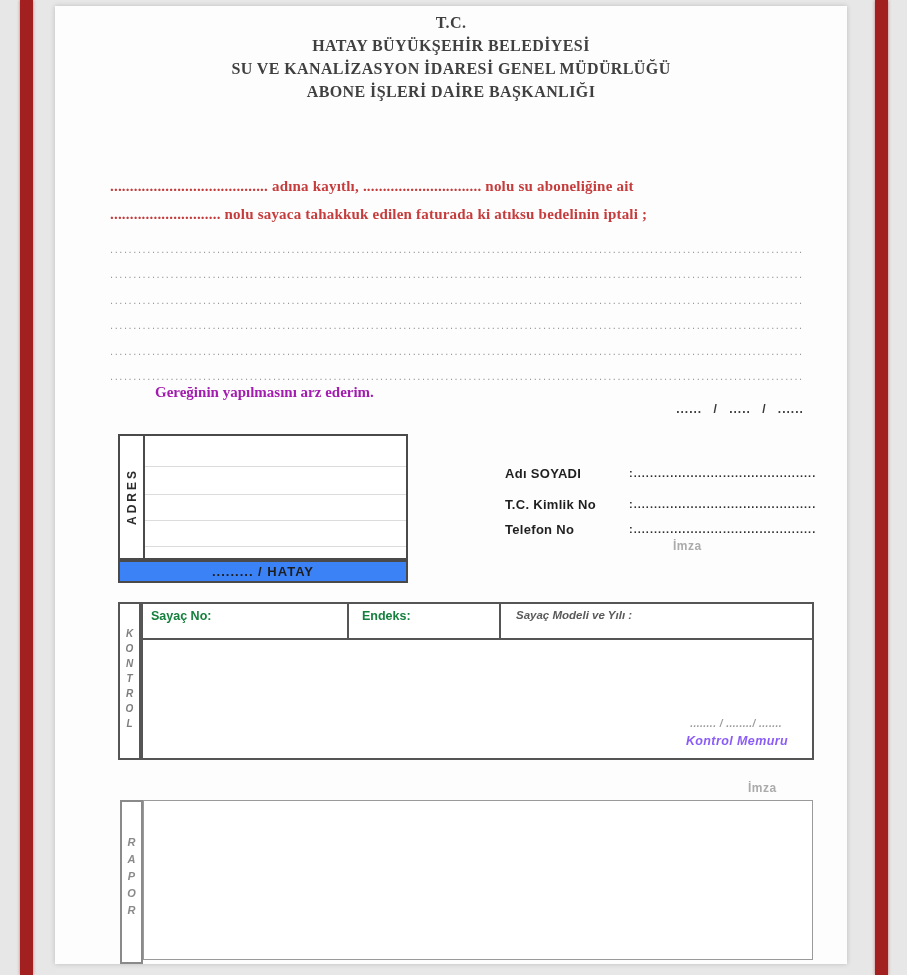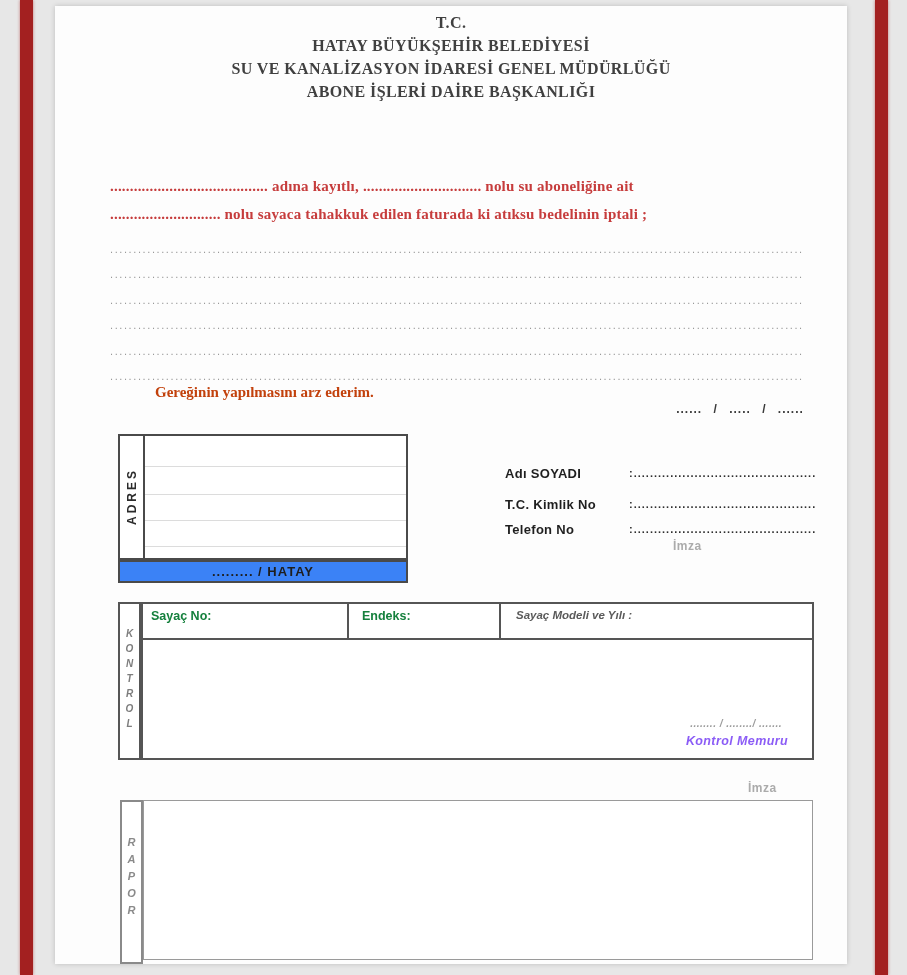--- a/index.html
+++ b/index.html
@@ -44,21 +44,21 @@
     position: absolute; left: 55px; top: 231px; width: 694px;
   }
   .ruled-line {
     height: 25.4px; line-height: 25.4px;
     font-size: 11px; letter-spacing: 1.6px;
     color: #999; white-space: nowrap; overflow: hidden;
   }
   .closing {
     position: absolute; left: 100px; top: 378px;
     font-family: "Liberation Serif", serif;
-    font-weight: bold; font-size: 15px; color: #c2410c;
+    font-weight: bold; font-size: 15px; color: #a21caf;
   }
   .date-top {
     position: absolute; left: 600px; top: 396px; width: 170px;
     text-align: center; font-weight: bold; font-size: 12px;
     color: #3a3a3a; letter-spacing: 1px; word-spacing: 7px;
     white-space: nowrap;
   }
   
   .adres-box {
     position: absolute; left: 63px; top: 428px;

